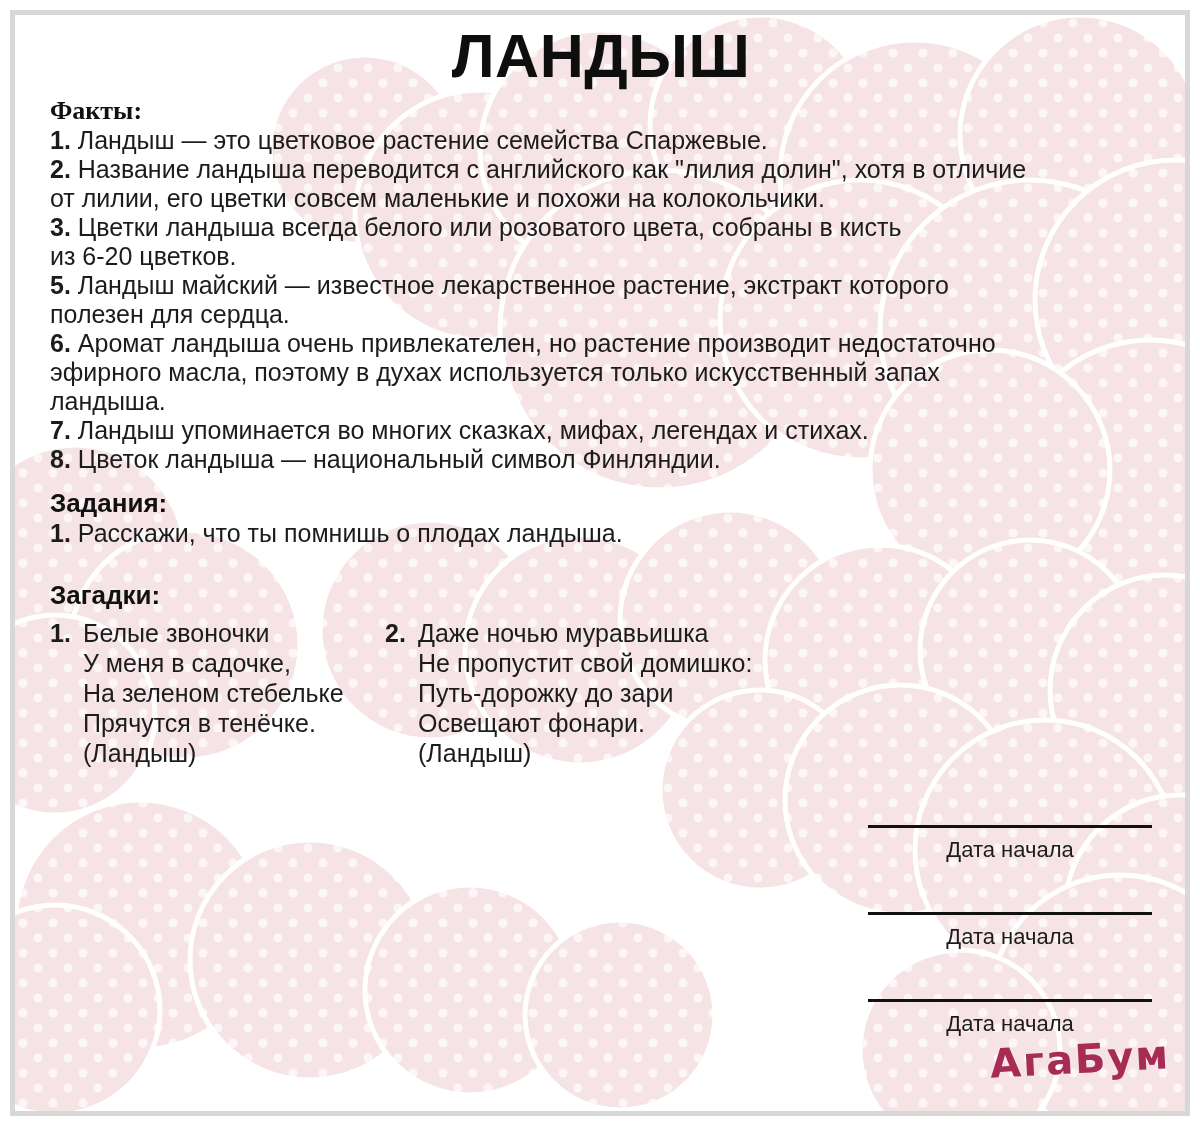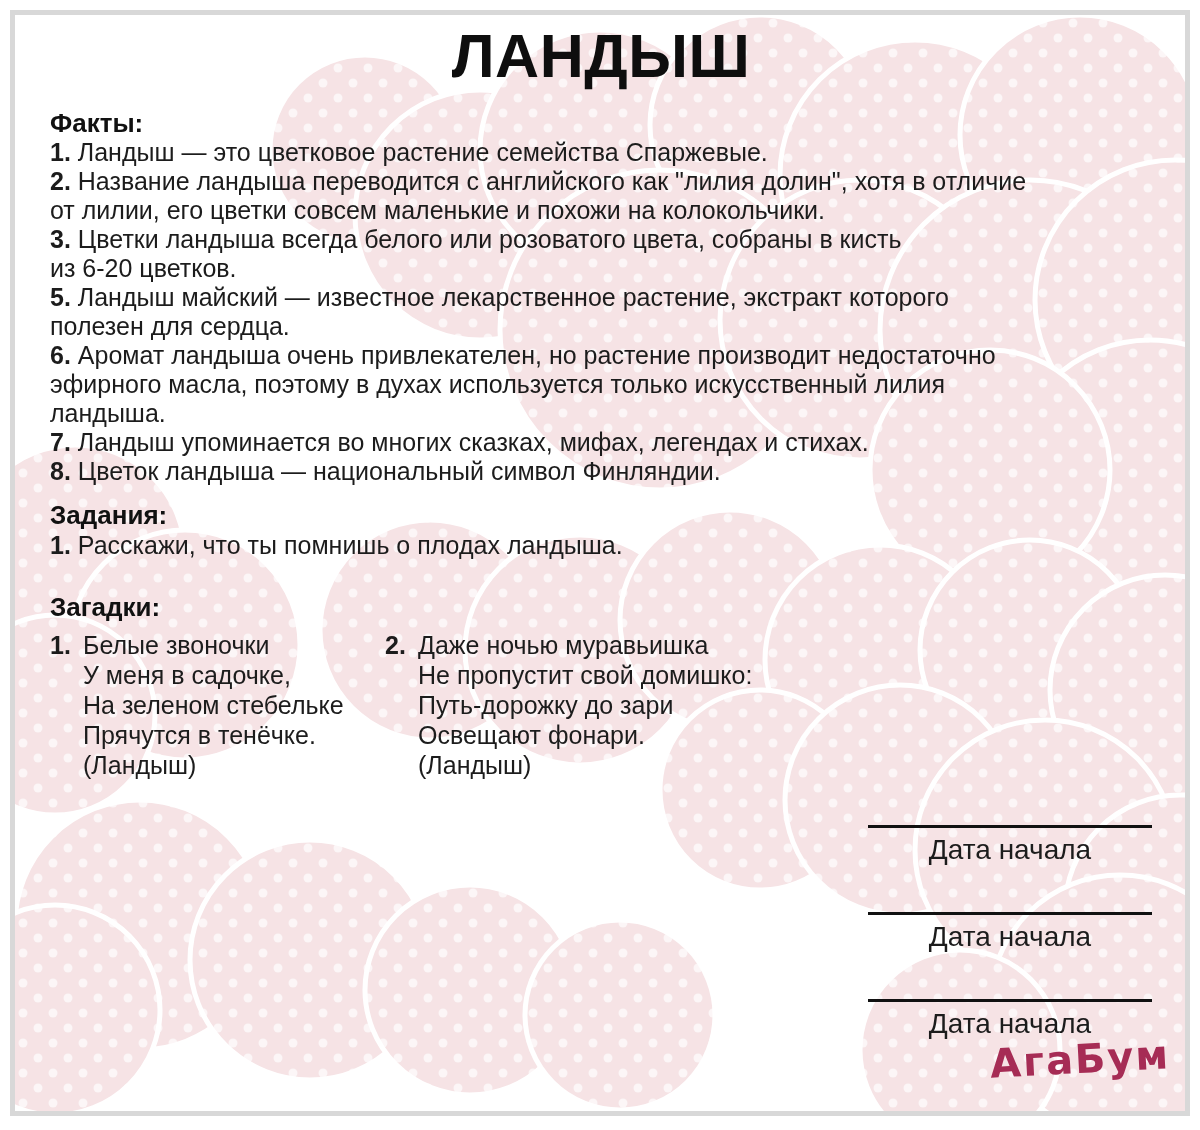--- a/index.html
+++ b/index.html
@@ -9,38 +9,38 @@
   }
   .frame{position:absolute;inset:10px;border:5px solid #d8d8d8;pointer-events:none;z-index:3;}
   .bg-clip{position:absolute;inset:15px;overflow:hidden;z-index:0;}
   .bg-clip svg{position:absolute;left:-15px;top:-15px;}
   .content{position:absolute;left:50px;top:20px;width:1102px;z-index:2;}
   .title{
     margin:0;text-align:center;font-size:61px;line-height:72px;
     font-weight:bold;color:#0e0e0e;letter-spacing:0.5px;
   }
   .sec-heading{font-weight:bold;font-size:26px;line-height:30px;color:#111;}
-  .facts-heading{margin-top:16px;}
+  .facts-heading{margin-top:4px;font-family:Liberation Serif, serif;}
   .fact{font-size:25px;line-height:29px;white-space:pre-line;}
   .fact .num,.task .num{font-weight:bold;}
   .tasks-heading{margin-top:14px;}
   .task{font-size:25px;line-height:30px;}
   .riddles-heading{margin-top:32px;}
   .riddle-row{display:flex;margin-top:8px;}
   .riddle{display:flex;font-size:25px;line-height:30px;}
   .riddle-1{width:335px;flex:none;}
   .riddle .num{font-weight:bold;width:33px;flex:none;}
   .riddle .lines{white-space:pre-line;}
   .dates{position:absolute;left:868px;top:0;width:284px;z-index:2;}
   .date-group{position:absolute;left:0;width:284px;}
   .date-group-1{top:825px;}
   .date-group-2{top:912px;}
   .date-group-3{top:999px;}
   .date-rule{border-top:3px solid #111;width:284px;height:0;}
-  .date-label{text-align:center;font-size:28px;line-height:28px;margin-top:8px;color:#1c1c1c;}
+  .date-label{text-align:center;font-size:22px;line-height:28px;margin-top:8px;color:#1c1c1c;}
   .logo{
     position:absolute;top:1036px;right:30px;z-index:2;
     font-family:"DejaVu Sans", sans-serif;font-weight:bold;font-size:40px;
     color:#a62c55;letter-spacing:2px;transform:rotate(-3deg);
   }
 </style>
 </head>
 <body>
 
 <div class="page">
@@ -99,21 +99,21 @@
     <div class="sec-heading facts-heading">Факты:</div>
     <div>
       <div class="fact"><span class="num">1.</span> <span>Ландыш — это цветковое растение семейства Спаржевые.</span></div>
       <div class="fact"><span class="num">2.</span> <span>Название ландыша переводится с английского как "лилия долин", хотя в отличие
 от лилии, его цветки совсем маленькие и похожи на колокольчики.</span></div>
       <div class="fact"><span class="num">3.</span> <span>Цветки ландыша всегда белого или розоватого цвета, собраны в кисть
 из 6-20 цветков.</span></div>
       <div class="fact"><span class="num">5.</span> <span>Ландыш майский — известное лекарственное растение, экстракт которого
 полезен для сердца.</span></div>
       <div class="fact"><span class="num">6.</span> <span>Аромат ландыша очень привлекателен, но растение производит недостаточно
-эфирного масла, поэтому в духах используется только искусственный лилия
+эфирного масла, поэтому в духах используется только искусственный запах
 ландыша.</span></div>
       <div class="fact"><span class="num">7.</span> <span>Ландыш упоминается во многих сказках, мифах, легендах и стихах.</span></div>
       <div class="fact"><span class="num">8.</span> <span>Цветок ландыша — национальный символ Финляндии.</span></div>
     </div>
 
     <div class="sec-heading tasks-heading">Задания:</div>
     <div>
       <div class="task"><span class="num">1.</span> <span>Расскажи, что ты помнишь о плодах ландыша.</span></div>
     </div>
 

